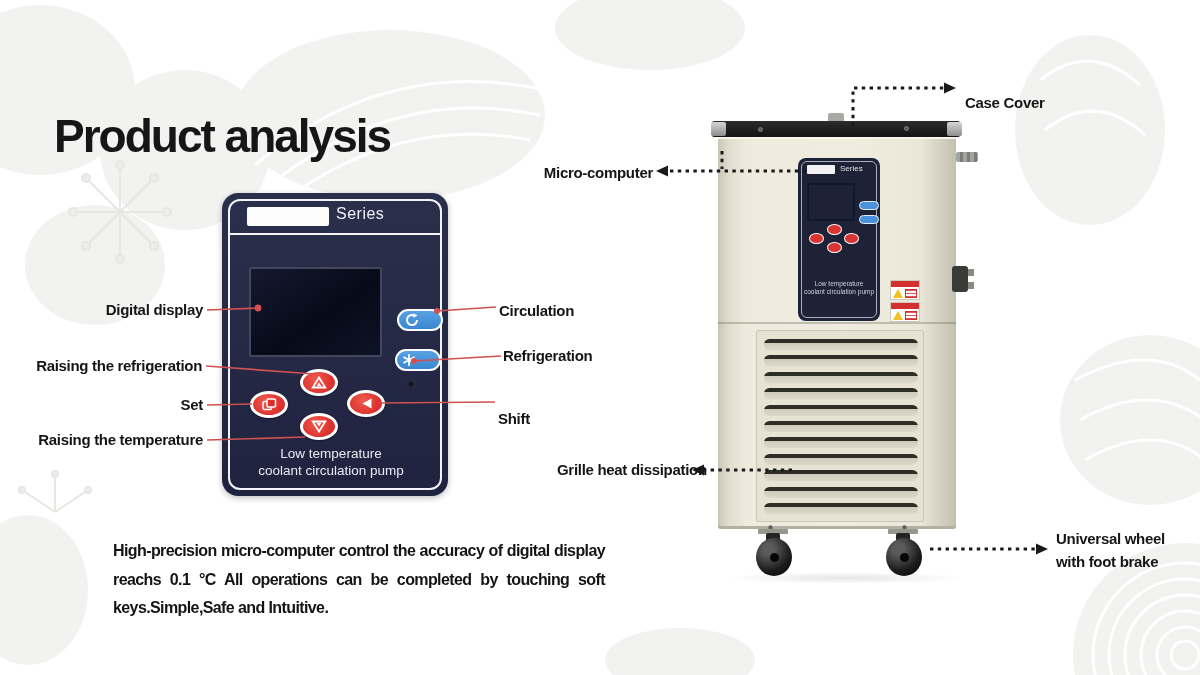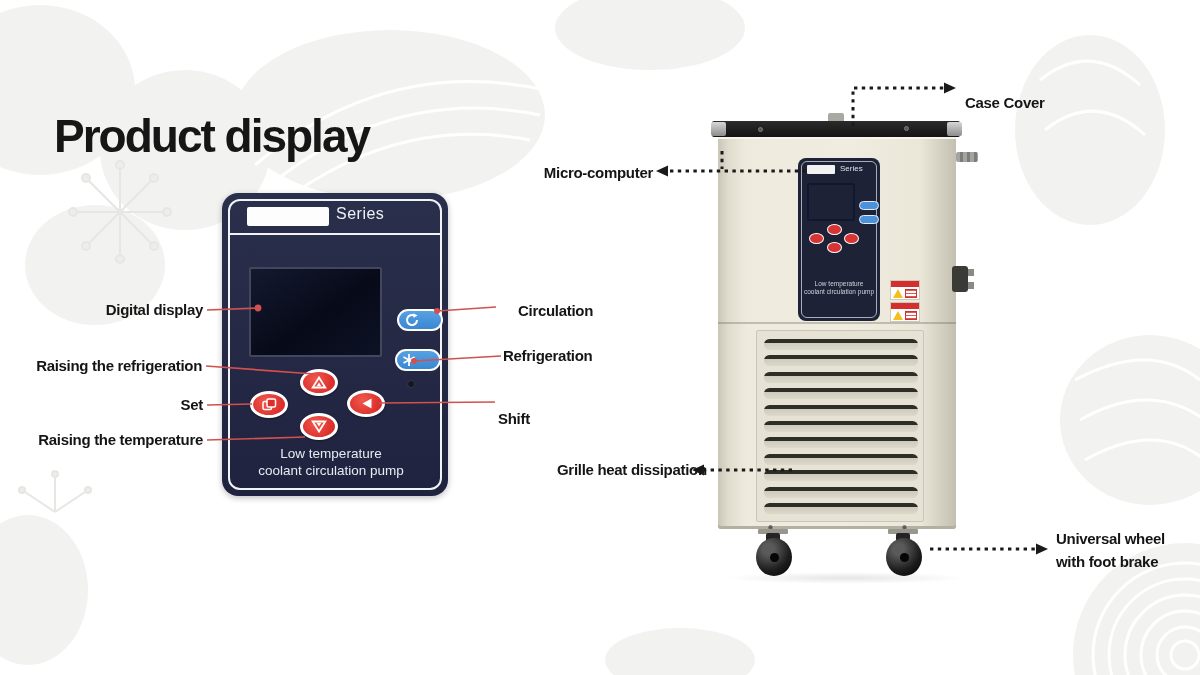--- a/index.html
+++ b/index.html
@@ -158,21 +158,21 @@
         <line x1="55" y1="512" x2="55" y2="478"></line>
           <line x1="55" y1="512" x2="25" y2="492"></line>
         <line x1="55" y1="512" x2="85" y2="492"></line>
           <circle cx="55" cy="474" r="3"></circle>
         <circle cx="22" cy="490" r="3"></circle>
           <circle cx="88" cy="490" r="3"></circle>
       </g>
     </g>
   </svg>
 
-  <h1 id="title">Product display</h1>
+  <h1 id="title">Product analysis</h1>
 
   <div id="panel">
     <div class="inset"></div>
     <div class="sep"></div>
     <div class="model-box"></div>
     <div class="series">Series</div>
     <div class="display"></div>
 
     <div class="pill" id="btn-circ">
       <svg width="16" height="16">
@@ -324,25 +324,26 @@
       <polygon points="668,165.5 656,171 668,176.5"></polygon>
       <polygon points="704,464.5 692,470 704,475.5"></polygon>
       <polygon points="1036,543.5 1048,549 1036,554.5"></polygon>
     </g>
   </svg>
 
   <div class="lbl ra" style="right:997px;top:301px;">Digital display</div>
   <div class="lbl ra" style="right:998px;top:357px;">Raising the refrigeration</div>
   <div class="lbl ra" style="right:997px;top:396px;">Set</div>
   <div class="lbl ra" style="right:997px;top:431px;">Raising the temperature</div>
-  <div class="lbl" style="left:518px;top:302px;">Circulation</div>
+  <div class="lbl" style="left:499px;top:302px;">Circulation</div>
   <div class="lbl" style="left:503px;top:347px;">Refrigeration</div>
   <div class="lbl" style="left:498px;top:402px;margin-top:8px;">Shift</div>
   <div class="lbl" style="left:965px;top:77px;margin-top:17px;">Case Cover</div>
   <div class="lbl ra" style="right:547px;top:164px;text-align:right;">Micro-computer</div>
   <div class="lbl" style="left:557px;top:461px;text-align:right;">Grille heat dissipation</div>
   <div class="lbl" style="left:1056px;top:527px;line-height:23px;">
     <div>Universal wheel</div>
     <div>with foot brake</div>
   </div>
 
+  <p id="desc">High-precision micro-computer control the accuracy of digital display reachs 0.1 °C  All operations can be completed by touching soft keys.Simple,Safe and Intuitive.</p>
 
 </div>
 
 </body></html>

